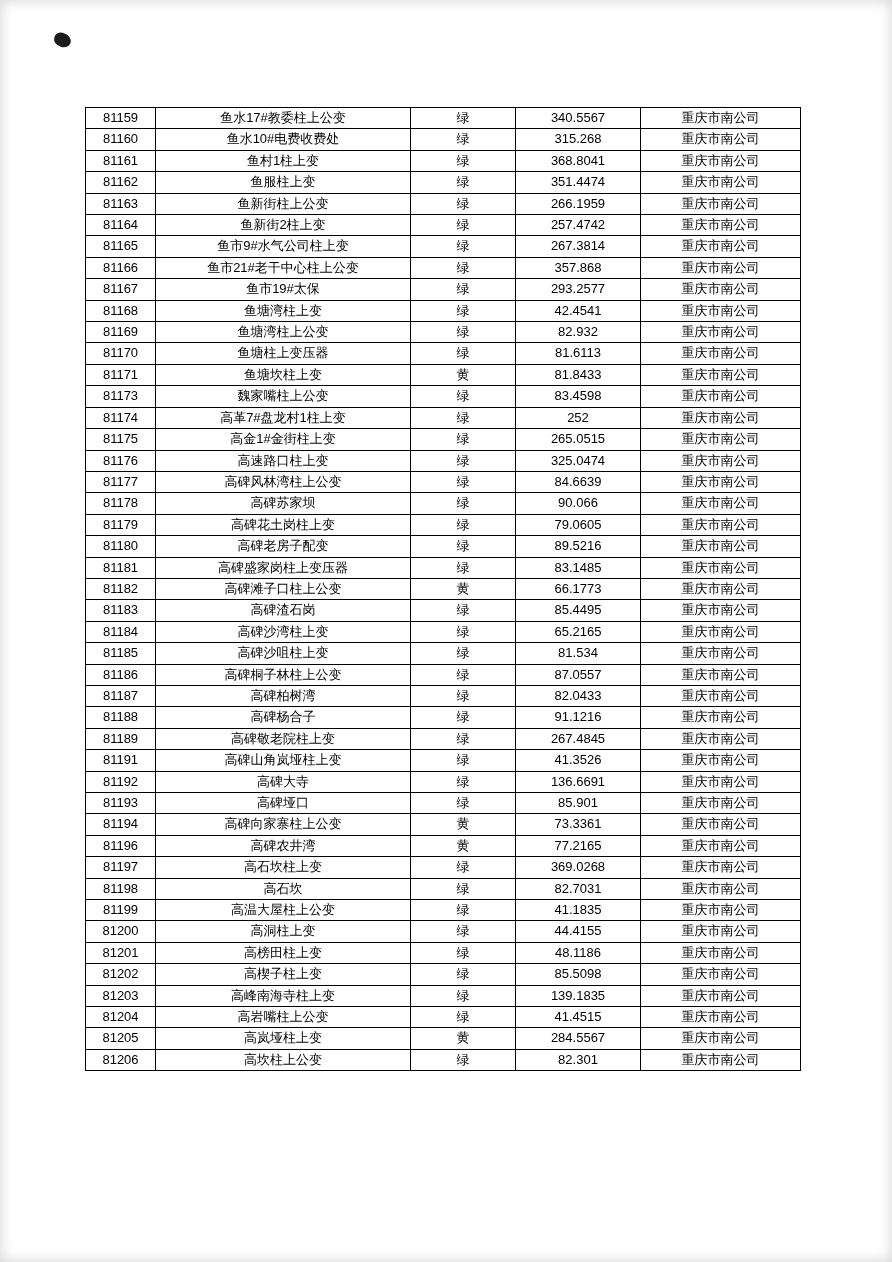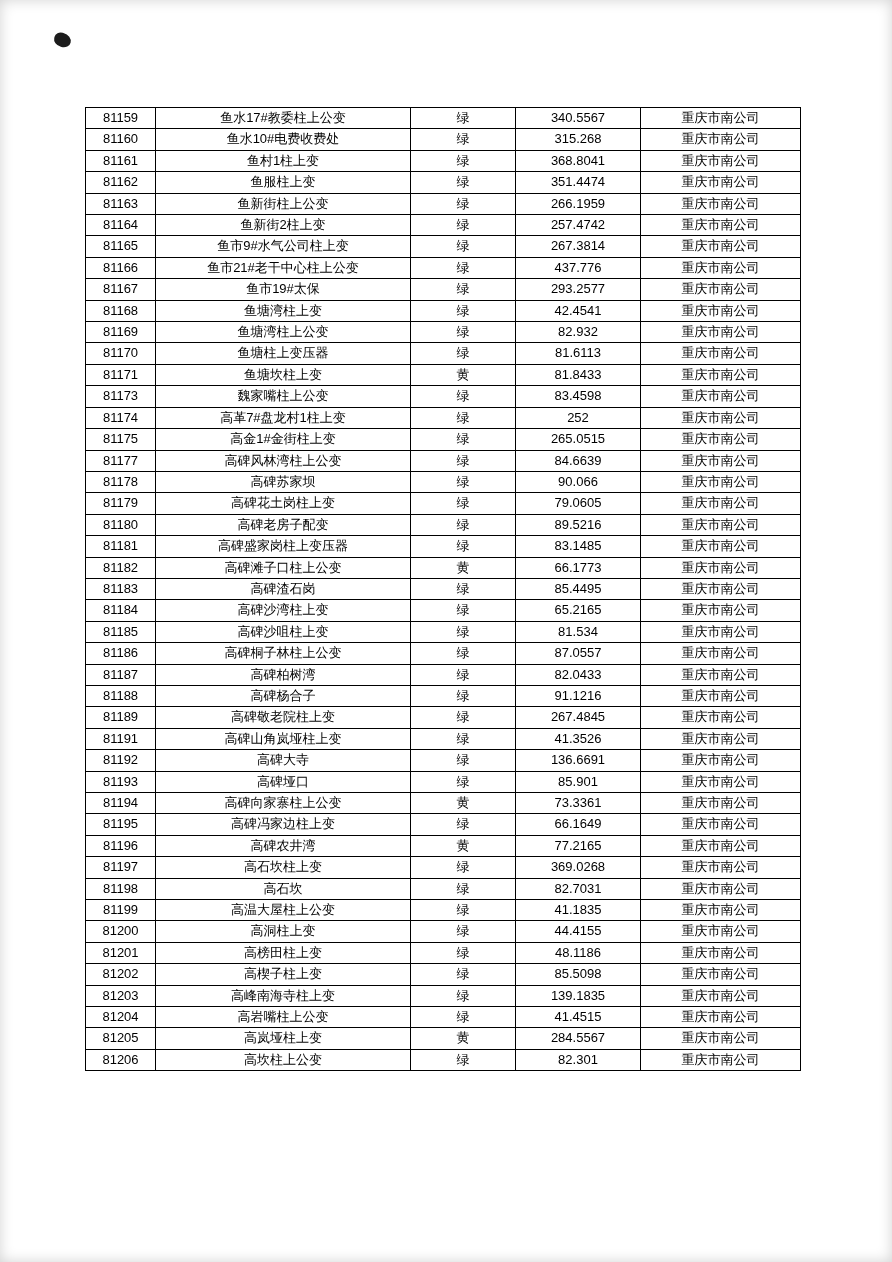--- a/index.html
+++ b/index.html
@@ -116,21 +116,21 @@
           <td>81165</td>
           <td>鱼市9#水气公司柱上变</td>
           <td>绿</td>
           <td>267.3814</td>
           <td>重庆市南公司</td>
         </tr>
         <tr>
           <td>81166</td>
           <td>鱼市21#老干中心柱上公变</td>
           <td>绿</td>
-          <td>437.776</td>
+          <td>357.868</td>
           <td>重庆市南公司</td>
         </tr>
         <tr>
           <td>81167</td>
           <td>鱼市19#太保</td>
           <td>绿</td>
           <td>293.2577</td>
           <td>重庆市南公司</td>
         </tr>
         <tr>
@@ -176,20 +176,27 @@
           <td>重庆市南公司</td>
         </tr>
         <tr>
           <td>81175</td>
           <td>高金1#金街柱上变</td>
           <td>绿</td>
           <td>265.0515</td>
           <td>重庆市南公司</td>
         </tr>
         <tr>
+          <td>81176</td>
+          <td>高速路口柱上变</td>
+          <td>绿</td>
+          <td>325.0474</td>
+          <td>重庆市南公司</td>
+        </tr>
+        <tr>
           <td>81177</td>
           <td>高碑风林湾柱上公变</td>
           <td>绿</td>
           <td>84.6639</td>
           <td>重庆市南公司</td>
         </tr>
         <tr>
           <td>81178</td>
           <td>高碑苏家坝</td>
           <td>绿</td>
@@ -292,27 +299,20 @@
           <td>高碑垭口</td>
           <td>绿</td>
           <td>85.901</td>
           <td>重庆市南公司</td>
         </tr>
         <tr>
           <td>81194</td>
           <td>高碑向家寨柱上公变</td>
           <td>黄</td>
           <td>73.3361</td>
-          <td>重庆市南公司</td>
-        </tr>
-        <tr>
-          <td>81195</td>
-          <td>高碑冯家边柱上变</td>
-          <td>绿</td>
-          <td>66.1649</td>
           <td>重庆市南公司</td>
         </tr>
         <tr>
           <td>81196</td>
           <td>高碑农井湾</td>
           <td>黄</td>
           <td>77.2165</td>
           <td>重庆市南公司</td>
         </tr>
         <tr>

